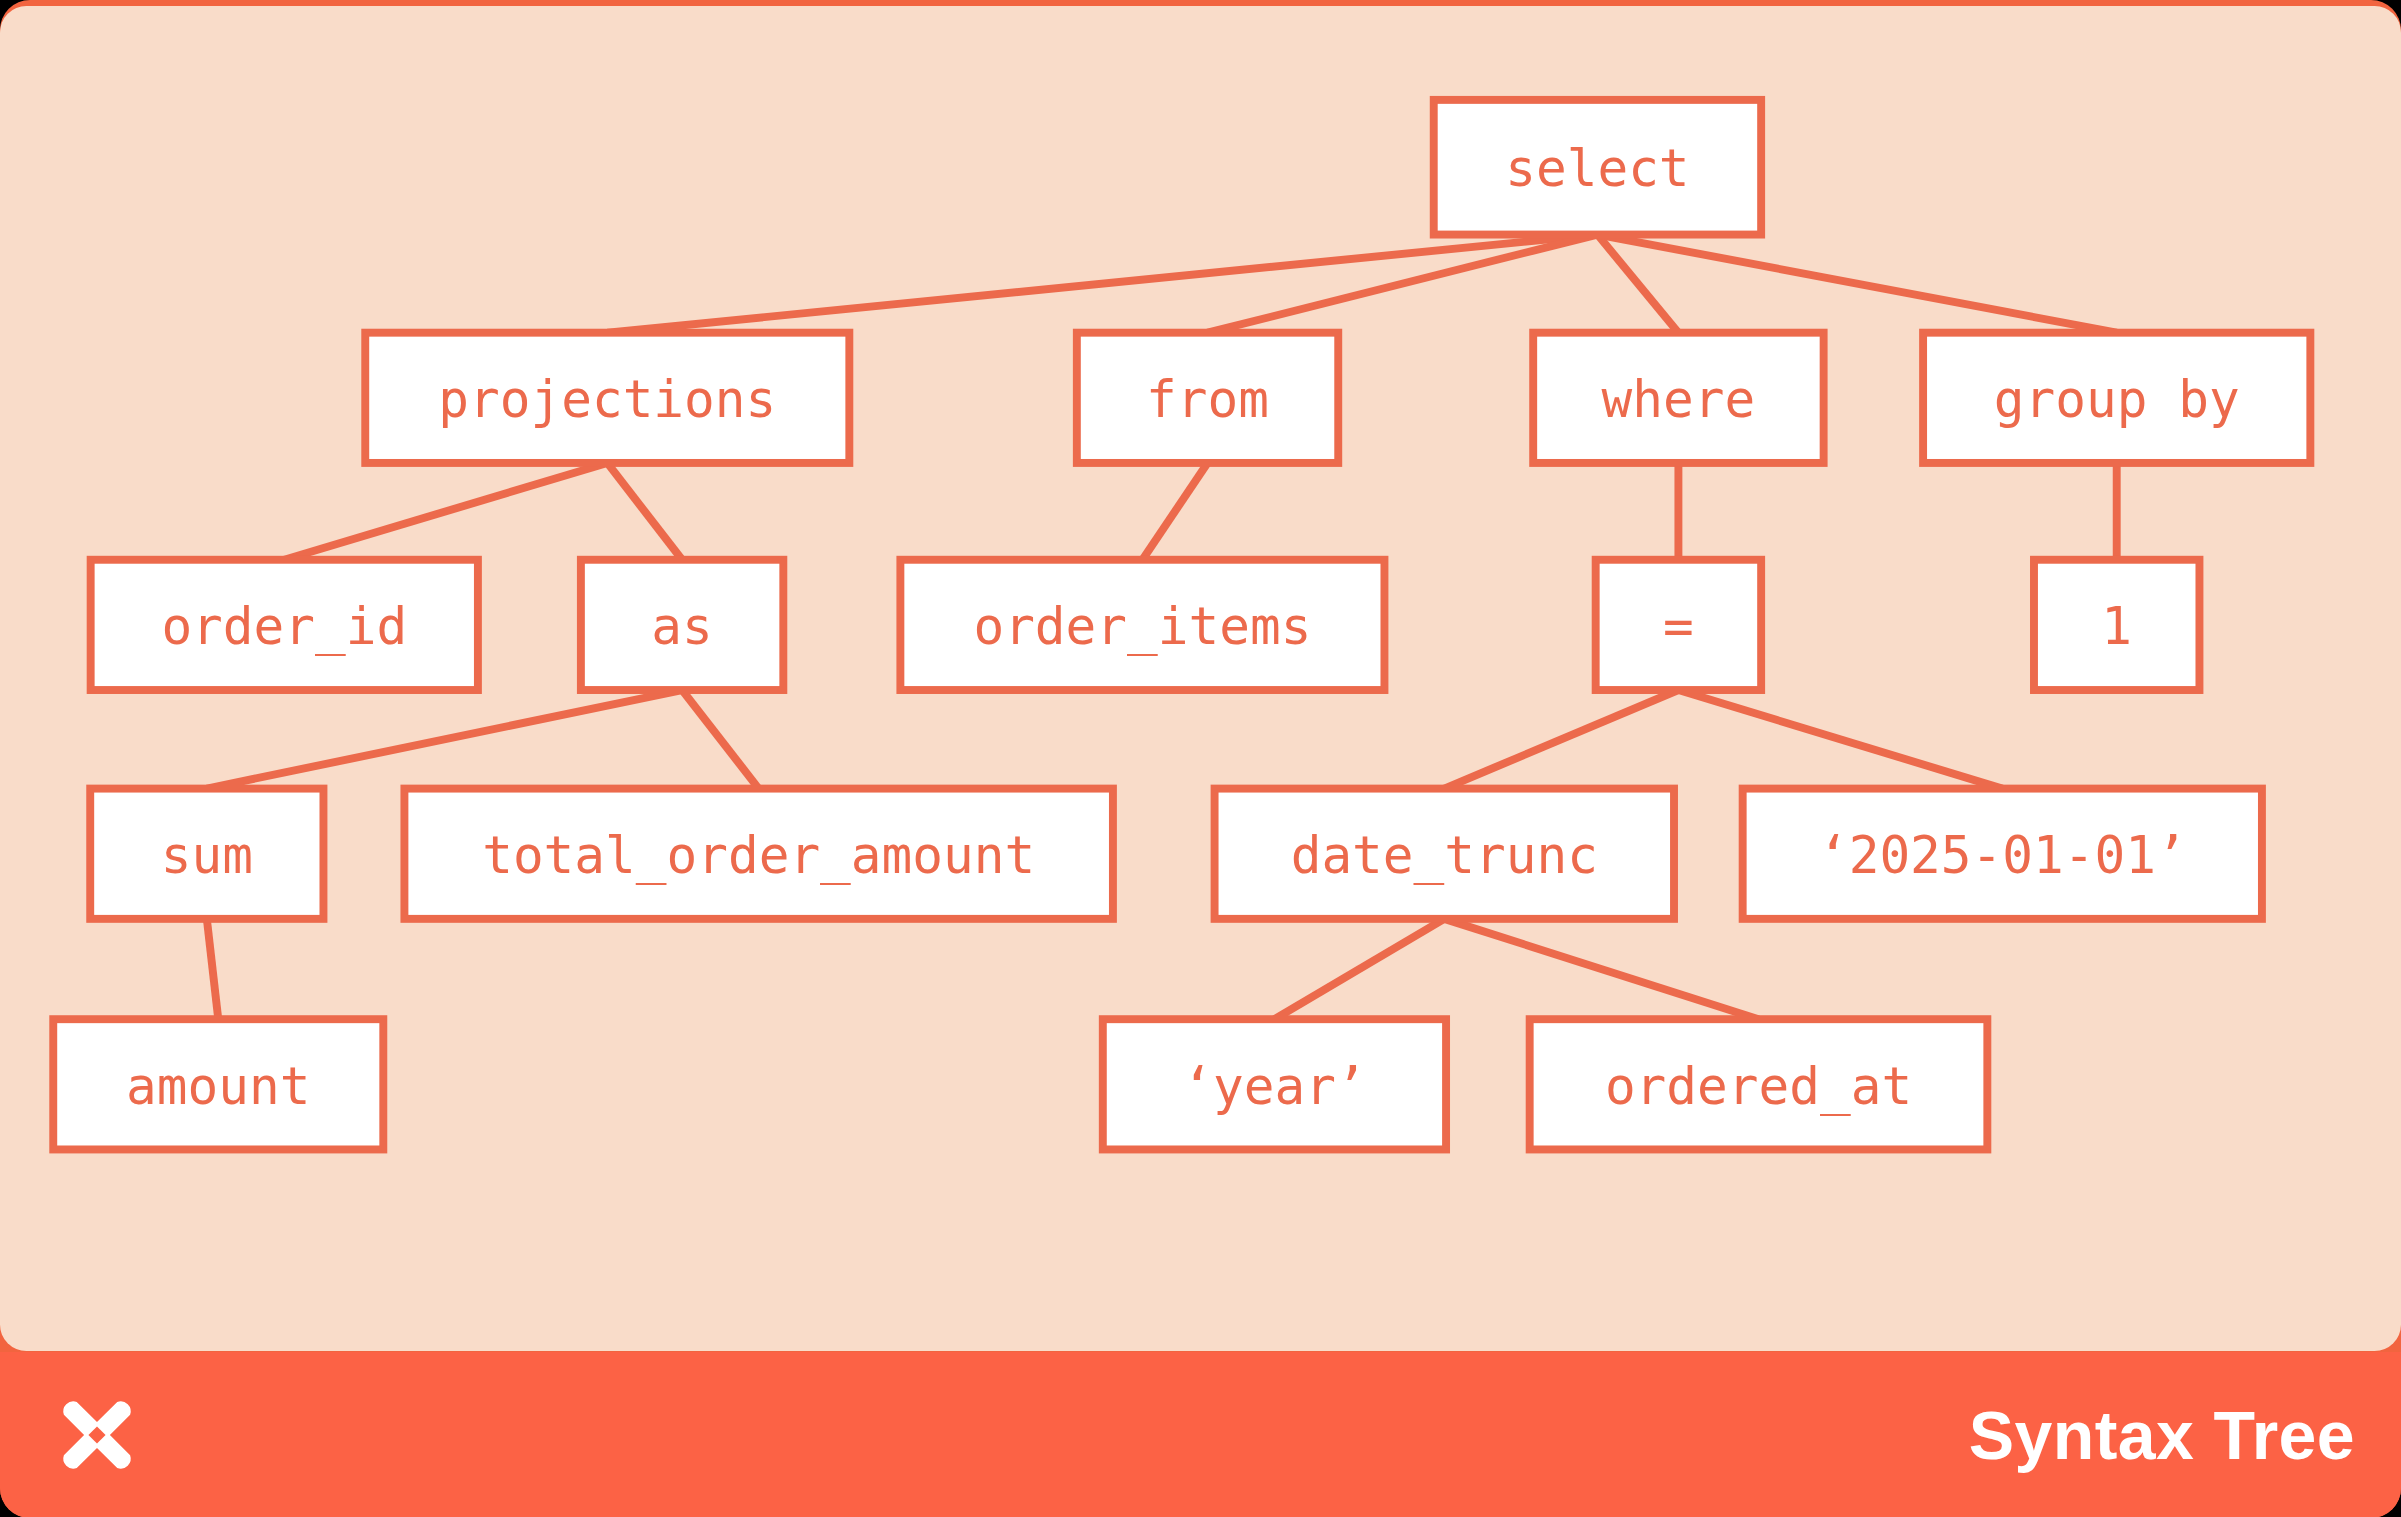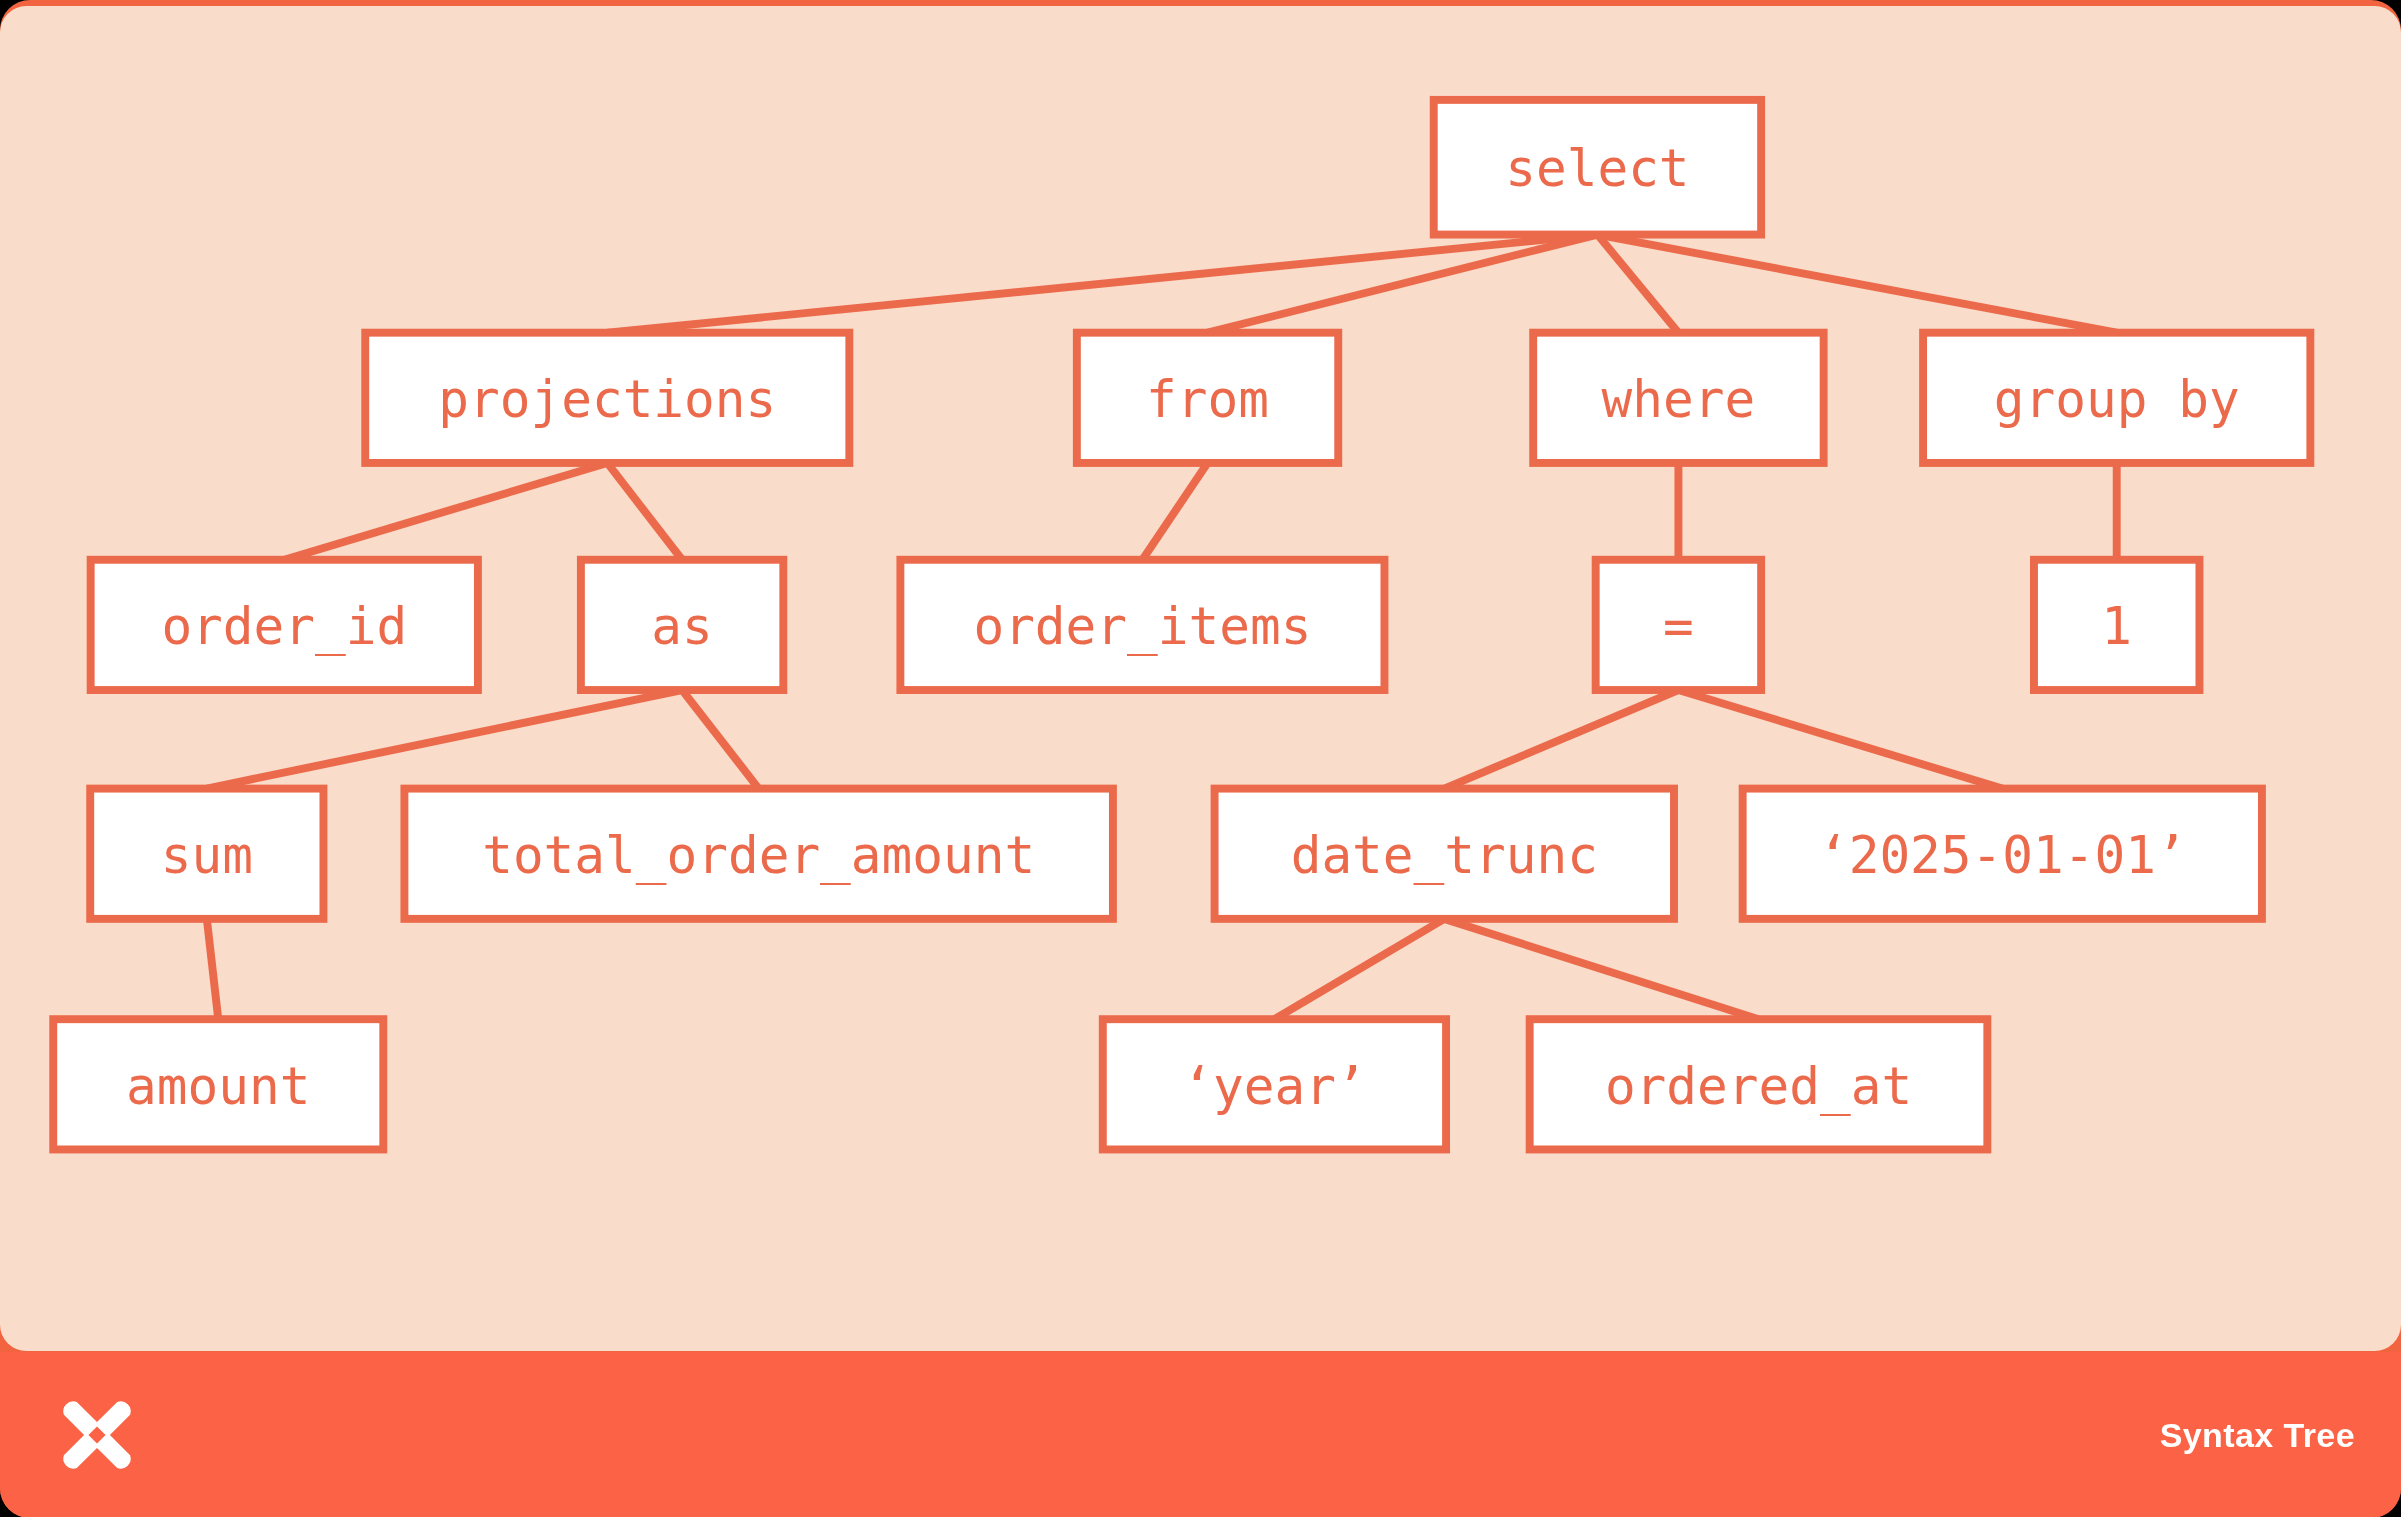--- a/index.html
+++ b/index.html
@@ -54,21 +54,21 @@
     box-sizing: border-box;
   }
   #logo {
     width: 92px;
     height: 92px;
     display: block;
   }
   #footer-title {
     color: #FFFFFF;
     font-family: "Liberation Sans", sans-serif;
-    font-size: 34px;
+    font-size: 68px;
     font-weight: bold;
     letter-spacing: 0.4px;
     line-height: 1;
     white-space: nowrap;
   }
   .node-rect {
     fill: #FFFFFF;
     stroke: #EC6A4C;
     stroke-width: 9;
   }

